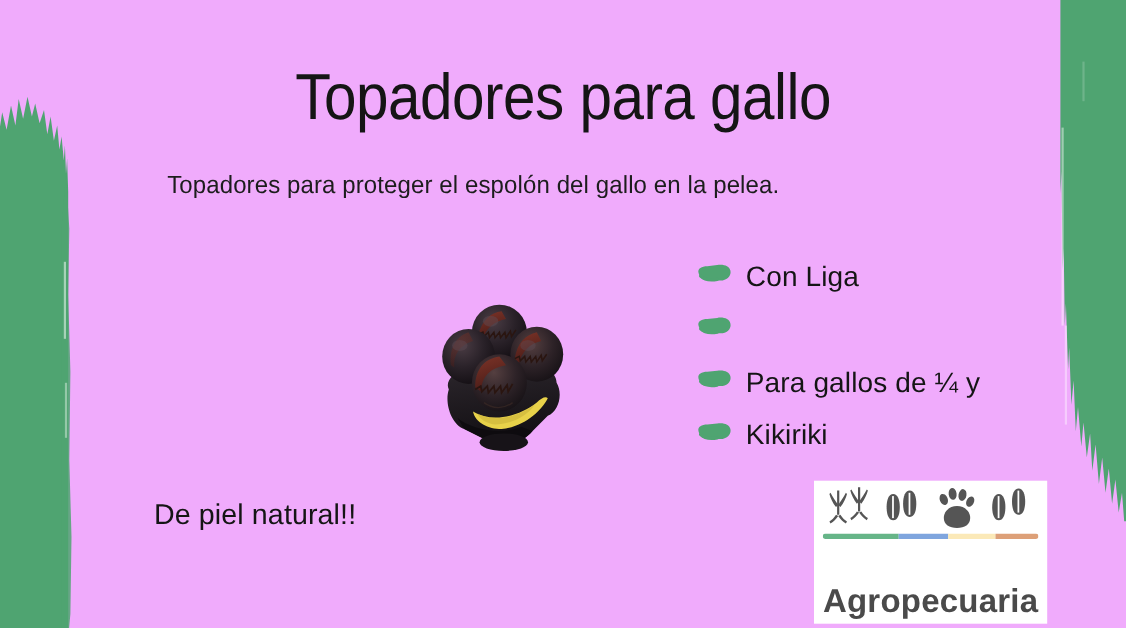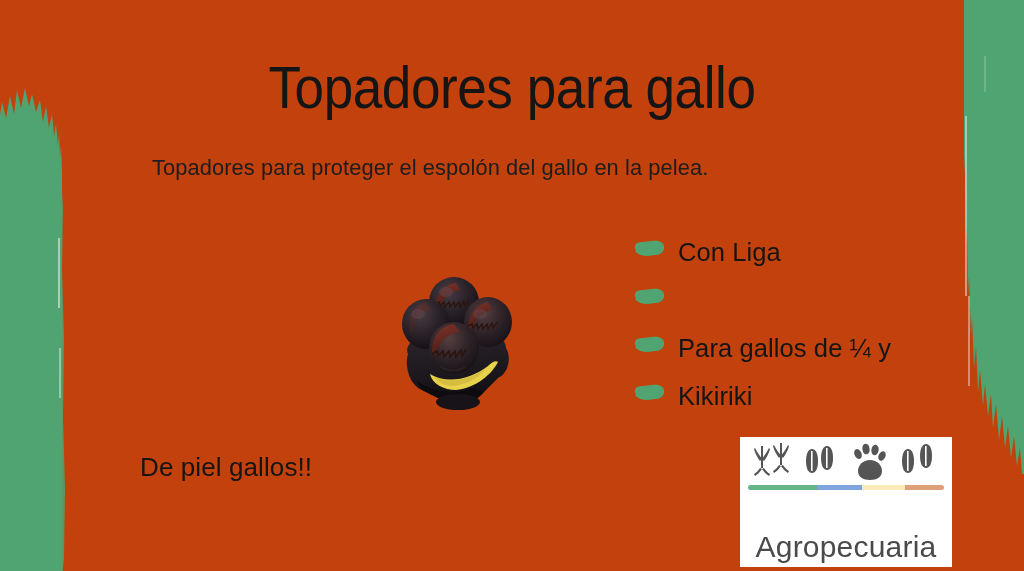--- a/index.html
+++ b/index.html
@@ -6,21 +6,21 @@
   body{
     width:1024px;height:571px;
     background:#ffffff;
     font-family:"Liberation Sans", sans-serif;
     overflow:hidden;
     position:relative;
   }
   .slide{
     position:absolute;inset:0;
     width:1024px;height:571px;
-    background:#c2410c;
+    background:#f0abfc;
     overflow:hidden;
   }
 
   
   .brush{position:absolute;pointer-events:none;}
   .brush-left{left:-4px;top:88px;width:76px;height:492px;}
   .brush-right{right:-6px;top:-4px;width:80px;height:478px;}
   .brush svg{display:block;width:100%;height:100%;}
 
   
@@ -120,21 +120,21 @@
     font-weight:700;
     letter-spacing:1.5px;
     line-height:1;
     font-family:"Liberation Sans", sans-serif;
   }
   .logo-anva span{display:inline;}
   .logo-agro{
     position:absolute;left:0;right:0;top:95px;
     text-align:center;
     font-size:30px;
-    font-weight:400;
+    font-weight:700;
     color:#4a4a4a;
     line-height:1;
     letter-spacing:0.2px;
   }
 </style>
 </head>
 <body>
 
 <div class="slide">
 
@@ -255,21 +255,21 @@
         <svg viewBox="0 0 34 18" aria-hidden="true">
           <path d="M3,9 C2,5 6,3 11,3 L20,2 C26,1 31,3 32,7 C33,11 30,15 25,16 L12,16 C6,16 4,13 3,9 Z" fill="#4FA471"></path>
           <path d="M5,12 C8,15 14,16 20,15" fill="none" stroke="#4FA471" stroke-width="3" stroke-linecap="round"></path>
         </svg>
       </span>
       <span class="bullet-text">Kikiriki</span>
     </div>
 
   </div>
 
-  <div class="tagline">De piel gallos!!</div>
+  <div class="tagline">De piel natural!!</div>
 
   <div class="logo">
 
     <div class="logo-tracks">
       <svg viewBox="0 0 196 44" aria-hidden="true">
         <g fill="#555555">
 
           <g transform="translate(6,6)">
             <path d="M9,0 C9,7 9,14 9,22 L7,22 C7,14 7,7 7,0 Z"></path>
             <path d="M1,2 C3,6 6,10 8,13 L6,15 C3,11 1,7 0,3 Z"></path>

